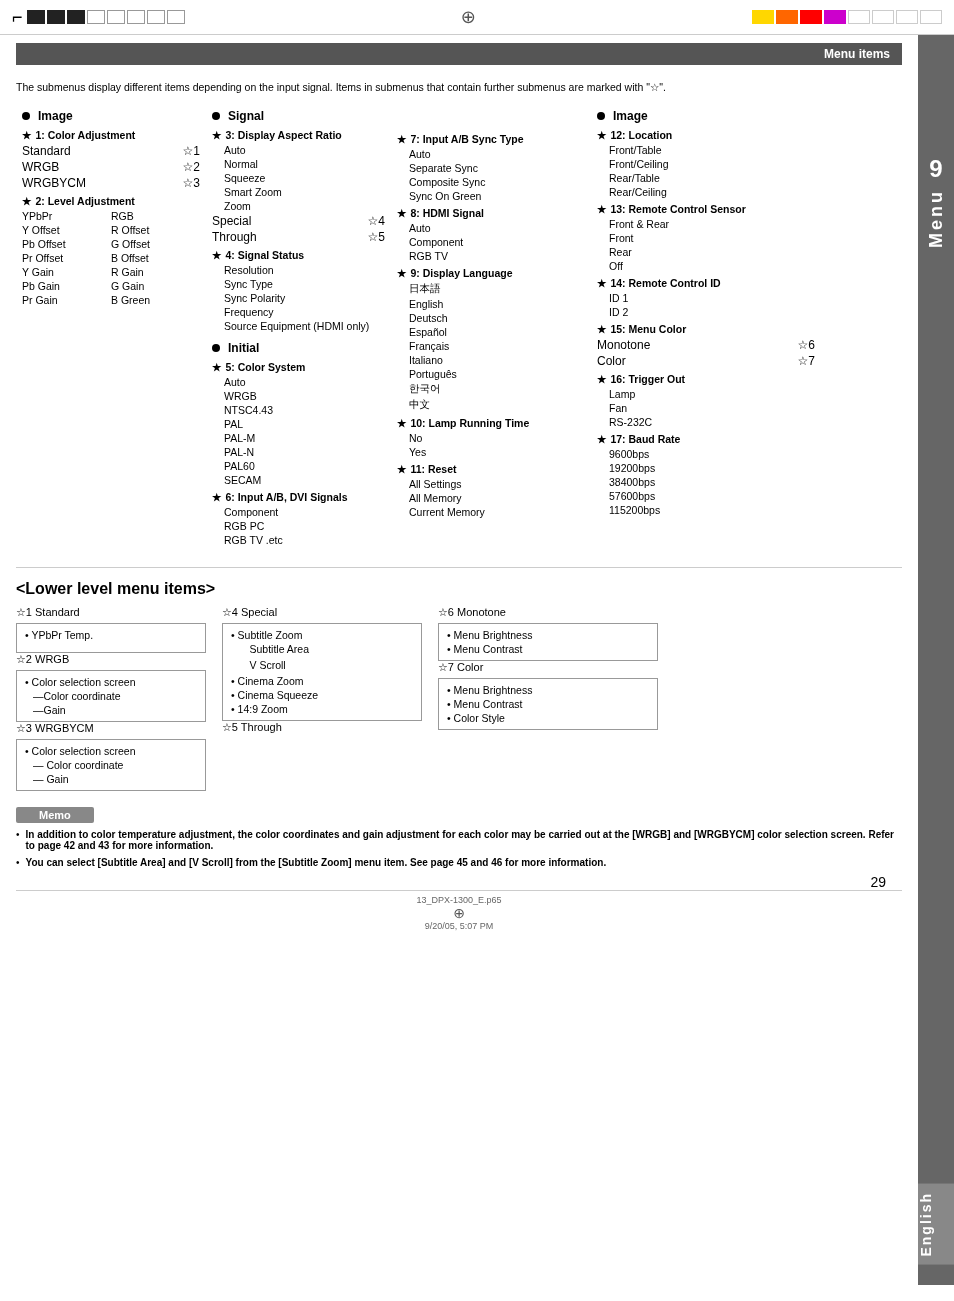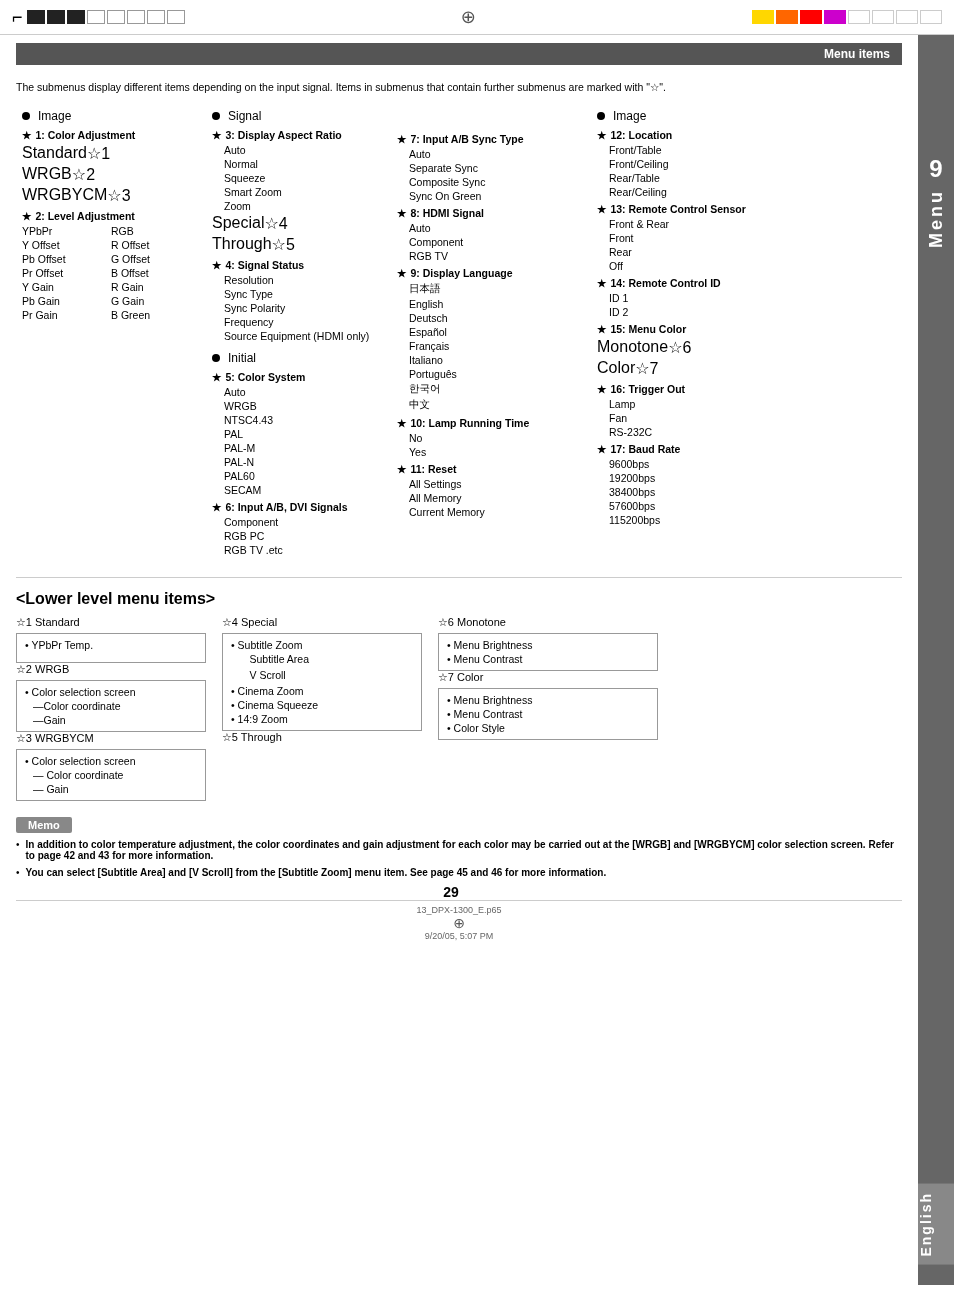--- a/index.html
+++ b/index.html
@@ -102,37 +102,38 @@
       display: grid;
       grid-template-columns: 190px 185px 200px 230px;
       gap: 0;
       margin-bottom: 20px;
     }
     .menu-col {
       padding: 0 6px;
     }
     .menu-col-header {
       font-size: 12px;
-      font-weight: normal;
+      font-weight: bold;
       margin-bottom: 6px;
       display: flex;
       align-items: center;
       gap: 4px;
     }
     .bullet-circle {
       display: inline-block;
       width: 8px;
       height: 8px;
       border-radius: 50%;
       background: #000;
       margin-right: 4px;
     }
     .menu-item-label {
       display: flex;
-      font-size: 16px;
+      justify-content: space-between;
+      font-size: 12px;
       padding: 1px 0;
     }
     .menu-item-star {
       font-weight: bold;
       font-size: 10.5px;
       display: flex;
       gap: 4px;
       align-items: center;
       margin: 4px 0 2px 0;
     }
@@ -181,21 +182,21 @@
 
     
     .memo-section {
       margin-top: 16px;
       border: none;
     }
     .memo-label {
       display: inline-block;
       background: #888;
       color: #fff;
-      padding: 2px 12px;
+      padding: 2px 23px;
       font-size: 11px;
       font-weight: bold;
       margin-bottom: 6px;
       border-radius: 2px;
     }
     .memo-item {
       font-size: 10px;
       margin-bottom: 6px;
       display: flex;
       gap: 6px;
@@ -208,23 +209,23 @@
       justify-content: space-between;
       align-items: center;
       padding: 4px 16px;
       border-top: 1px solid #ccc;
       font-size: 9px;
       color: #666;
       flex-direction: column;
     }
     .page-number {
       font-size: 14px;
-      font-weight: bold;
+      font-weight: normal;
       color: #000;
-      text-align: center;
+      text-align: right;
       padding-right: 16px;
     }
 
     
     hr.section-divider {
       border: none;
       border-top: 1px solid #ccc;
       margin: 12px 0;
     }
   </style>

